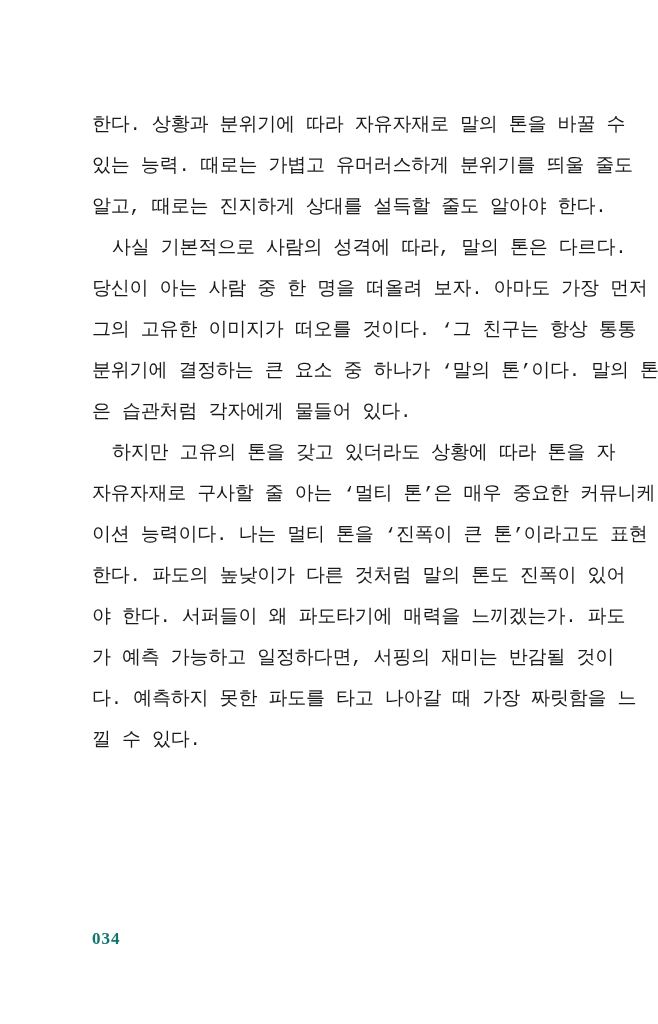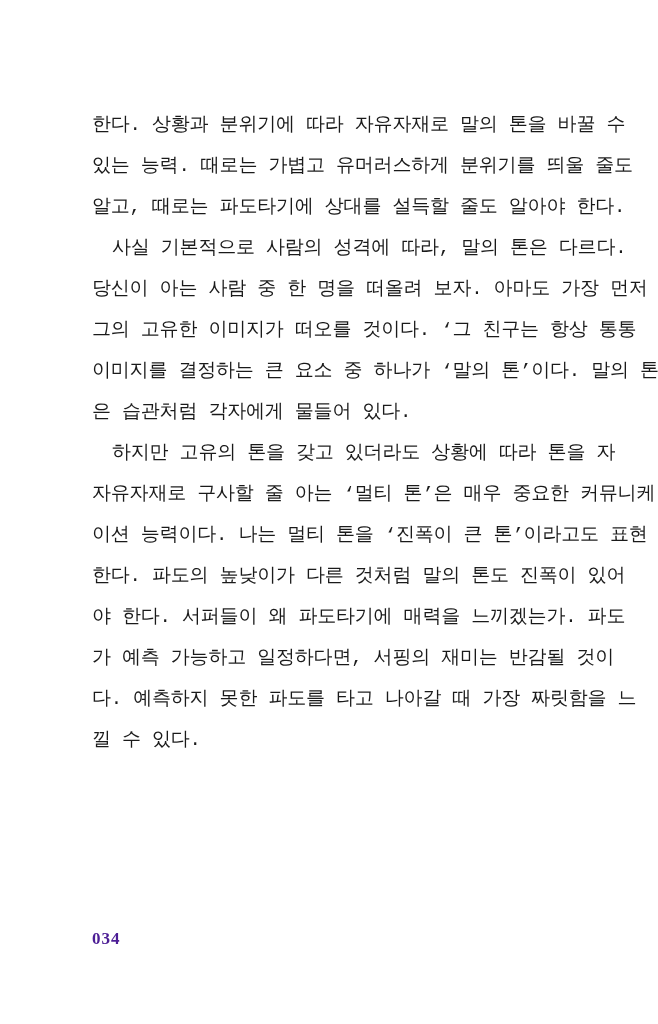--- a/index.html
+++ b/index.html
@@ -37,38 +37,38 @@
     .line.indent {
       padding-left: 20px;
     }
     .page-number {
       position: absolute;
       left: 92px;
       top: 929px;
       font-family: "Liberation Serif", "DejaVu Serif", serif;
       font-size: 17px;
       font-weight: bold;
-      color: #4c1d95;
+      color: #0f766e;
       letter-spacing: 1px;
     }
   </style>
 </head>
 <body>
 
 <div class="page-body">
   <div>
     <div class="line">한다. 상황과 분위기에 따라 자유자재로 말의 톤을 바꿀 수</div>
     <div class="line">있는 능력. 때로는 가볍고 유머러스하게 분위기를 띄울 줄도</div>
-    <div class="line last">알고, 때로는 파도타기에 상대를 설득할 줄도 알아야 한다.</div>
+    <div class="line last">알고, 때로는 진지하게 상대를 설득할 줄도 알아야 한다.</div>
   </div>
   <div>
     <div class="line indent">사실 기본적으로 사람의 성격에 따라, 말의 톤은 다르다.</div>
     <div class="line">당신이 아는 사람 중 한 명을 떠올려 보자. 아마도 가장 먼저</div>
     <div class="line">그의 고유한 이미지가 떠오를 것이다. ‘그 친구는 항상 통통</div>
-    <div class="line">이미지를 결정하는 큰 요소 중 하나가 ‘말의 톤’이다. 말의 톤</div>
+    <div class="line">분위기에 결정하는 큰 요소 중 하나가 ‘말의 톤’이다. 말의 톤</div>
     <div class="line last">은 습관처럼 각자에게 물들어 있다.</div>
   </div>
   <div>
     <div class="line indent">하지만 고유의 톤을 갖고 있더라도 상황에 따라 톤을 자</div>
     <div class="line">자유자재로 구사할 줄 아는 ‘멀티 톤’은 매우 중요한 커뮤니케</div>
     <div class="line">이션 능력이다. 나는 멀티 톤을 ‘진폭이 큰 톤’이라고도 표현</div>
     <div class="line">한다. 파도의 높낮이가 다른 것처럼 말의 톤도 진폭이 있어</div>
     <div class="line">야 한다. 서퍼들이 왜 파도타기에 매력을 느끼겠는가. 파도</div>
     <div class="line">가 예측 가능하고 일정하다면, 서핑의 재미는 반감될 것이</div>
     <div class="line">다. 예측하지 못한 파도를 타고 나아갈 때 가장 짜릿함을 느</div>

